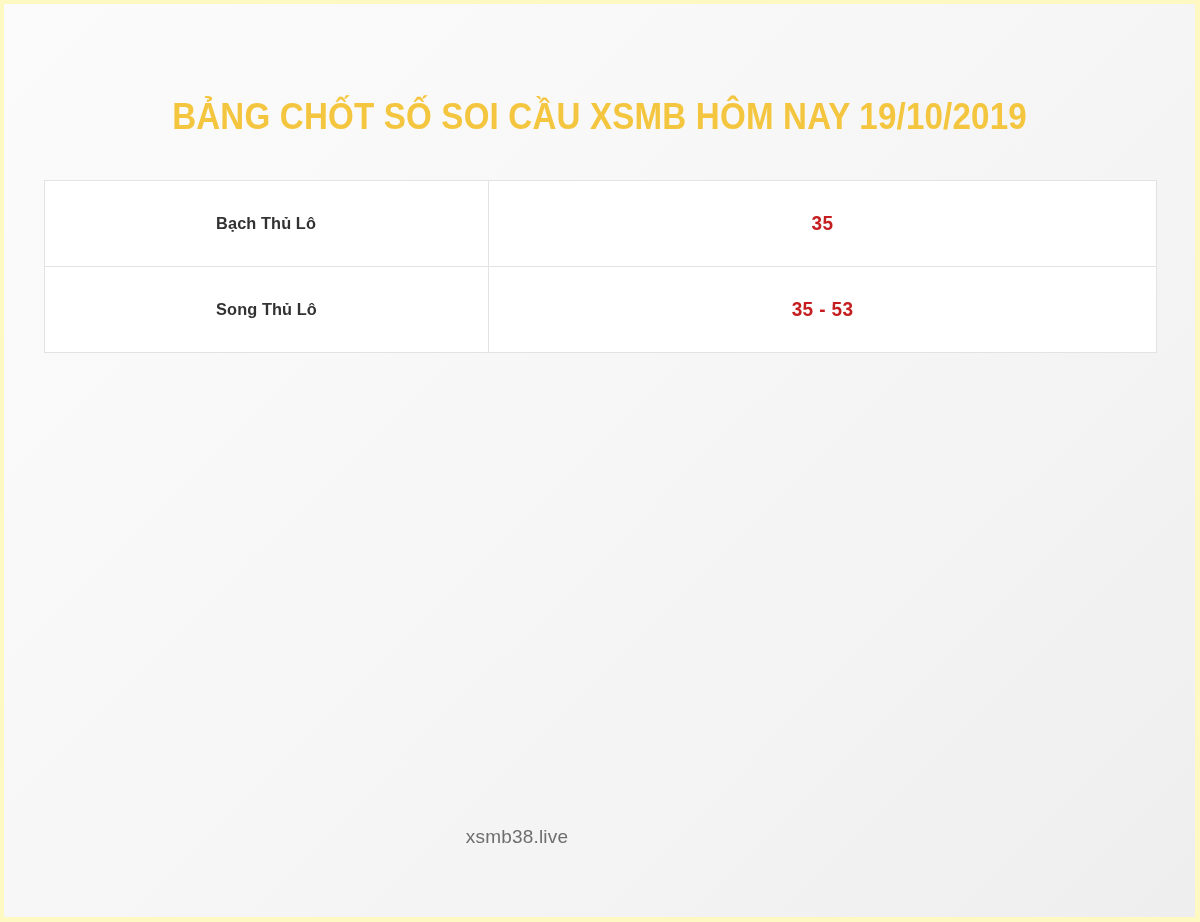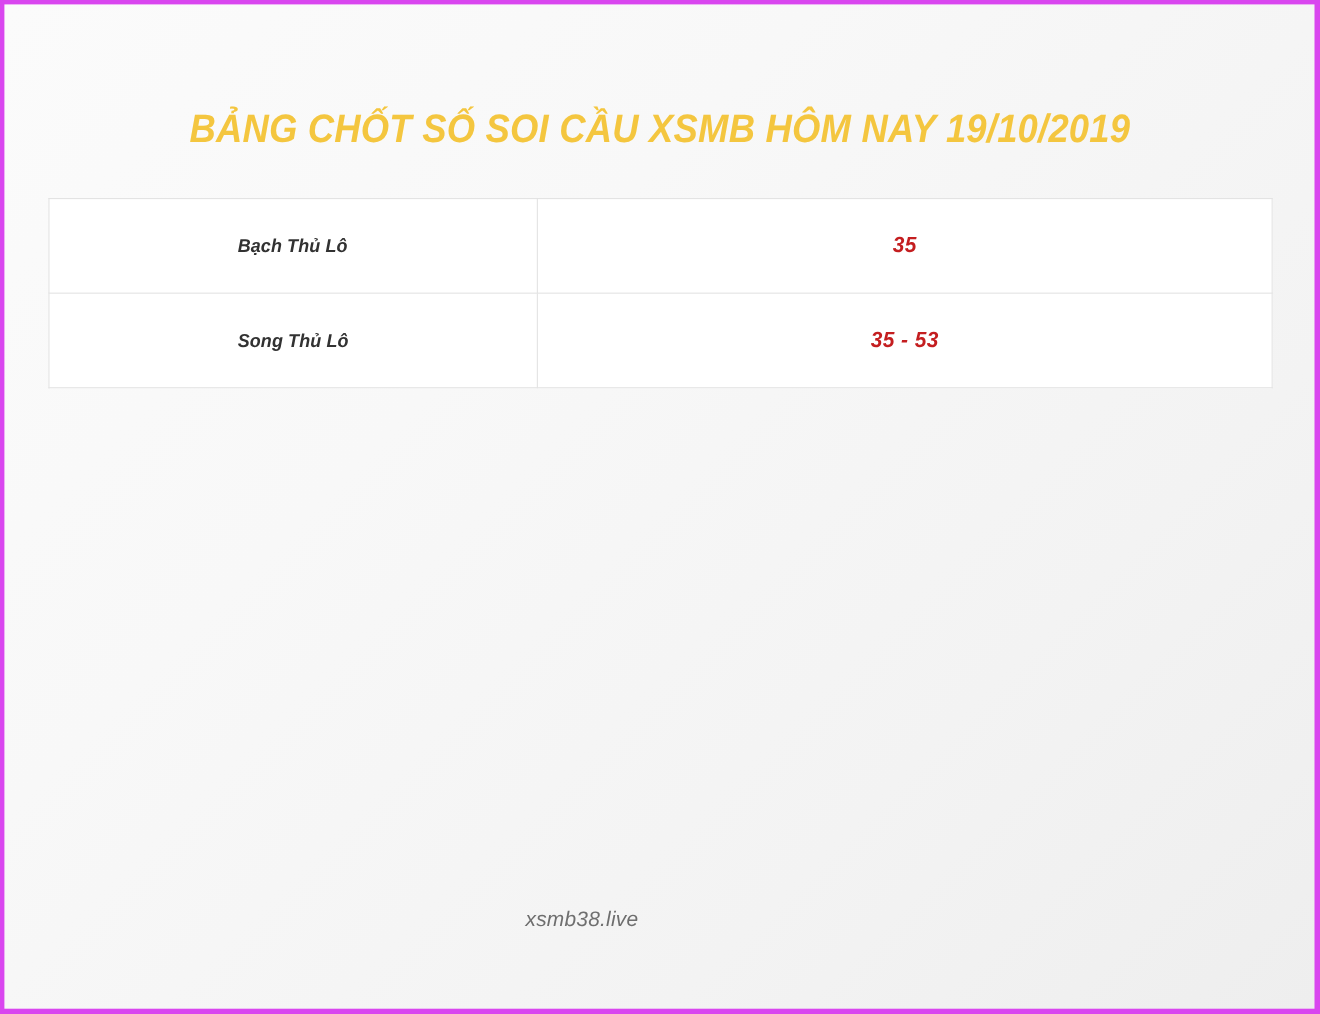--- a/index.html
+++ b/index.html
@@ -14,23 +14,22 @@
   body {
     font-family: "Liberation Sans", "DejaVu Sans", sans-serif;
     background: #2b2b2b;
   }
 
   
   .page-frame {
     position: relative;
     width: 1200px;
     height: 922px;
-    background: #d946ef;
+    background: #fef9c3;
     padding: 4px 5px 5px 4px;
-    font-style: italic;
   }
 
   .canvas {
     position: relative;
     width: 1191px;
     height: 913px;
     background:
       linear-gradient(135deg, #fbfbfb 0%, #f8f8f8 35%, #f3f3f3 72%, #eeeeee 100%);
     overflow: hidden;
   }
@@ -109,21 +108,21 @@
   .lbl-inner {
     display: inline-block;
     transform: scaleX(0.96);
     transform-origin: center center;
     white-space: nowrap;
   }
 
   
   .footer {
     position: absolute;
-    left: 12px;
+    left: 0;
     top: 822px;
     width: 1026px;
     text-align: center;
     font-size: 19px;
     font-weight: normal;
     color: #6e6e6e;
     letter-spacing: 0.2px;
   }
 </style>
 </head>

